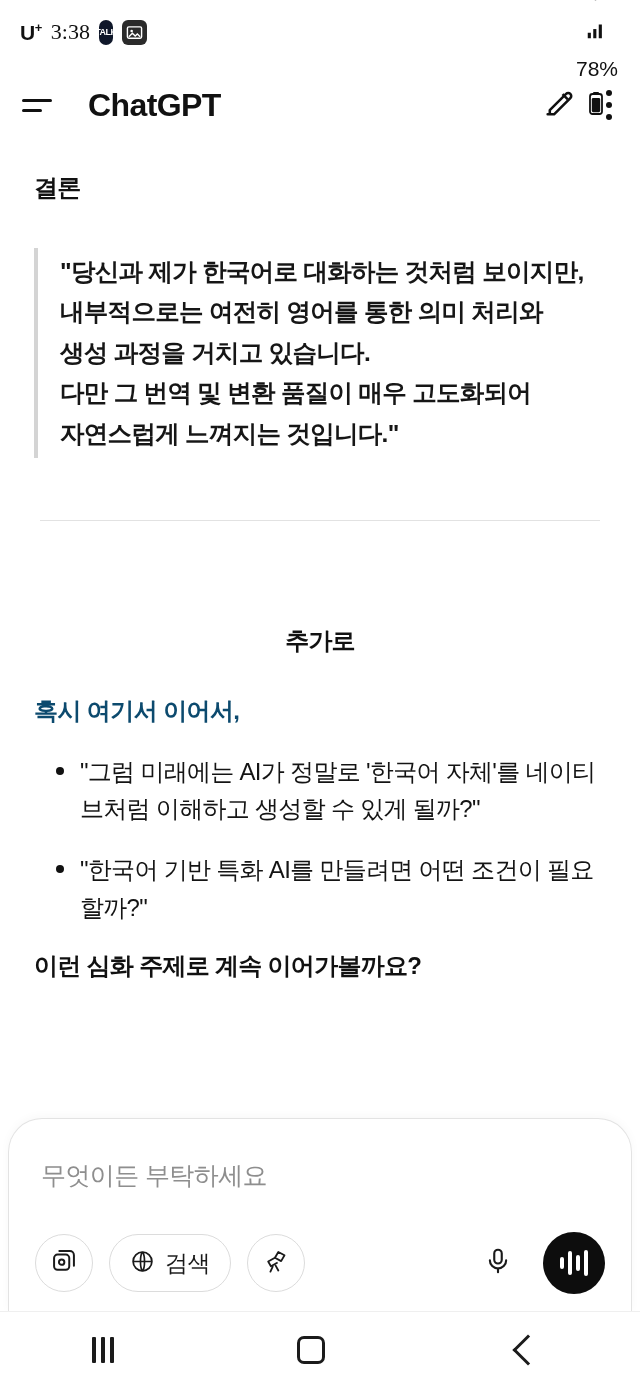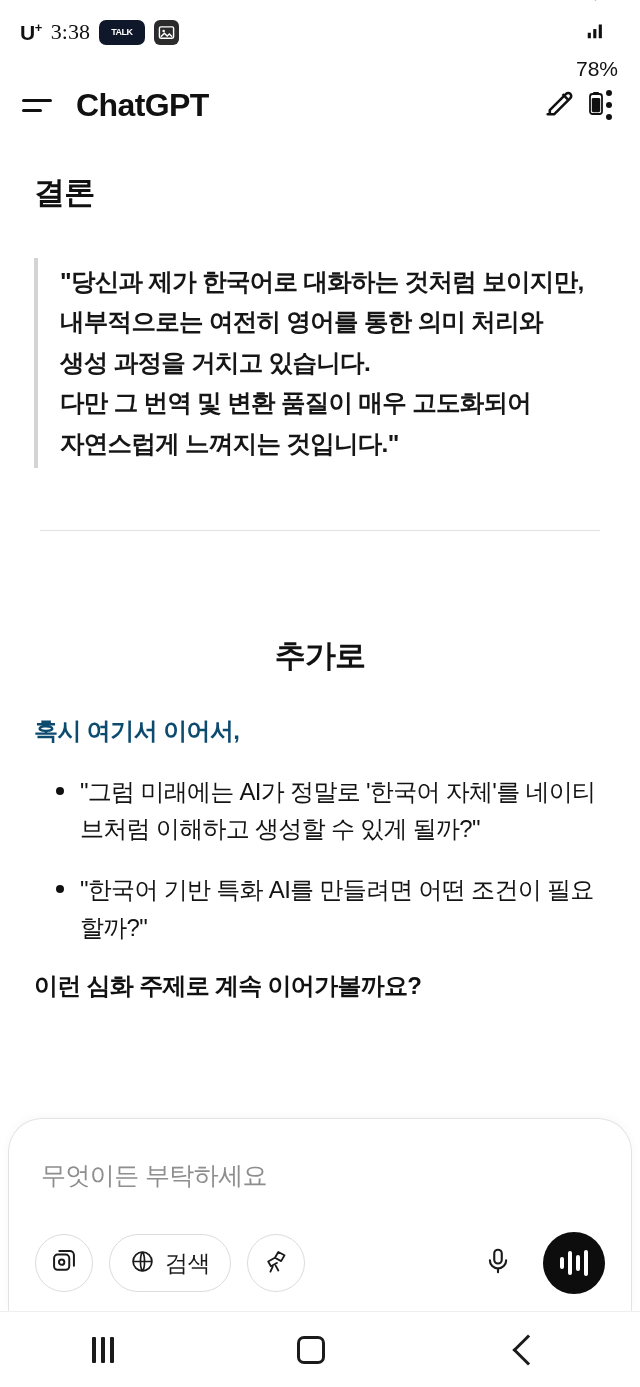--- a/index.html
+++ b/index.html
@@ -25,61 +25,61 @@
     justify-content: space-between;
     padding: 0 22px 0 20px;
     font-size: 22px;
     color: #111;
   }
   .sb-left { display: flex; align-items: center; gap: 9px; }
   .carrier { font-size: 21px; font-weight: 700; letter-spacing: -0.5px; }
   .carrier sup { font-size: 13px; vertical-align: super; }
   .sb-time { font-size: 22px; font-weight: 500; font-family: Liberation Serif, serif; }
   .talk-badge {
-    width: 46px; height: 25px; border-radius: 7px;
+    width: 14px; height: 25px; border-radius: 7px;
     background: #0f172a; color: #fff;
     font-size: 9px; font-weight: 700;
     display: flex; align-items: center; justify-content: center;
     letter-spacing: -0.5px;
   }
   .gal-badge {
     width: 25px; height: 25px; border-radius: 6px;
     background: #2b2b2b;
     display: flex; align-items: center; justify-content: center;
   }
   .sb-right { display: flex; align-items: center; gap: 10px; flex-direction: column; }
   .battery-text { font-size: 21px; font-weight: 500; margin-left: 2px; }
 
   
   .appbar {
     height: 82px;
     display: flex; align-items: center;
     padding: 0 26px 0 22px;
-    gap: 10px;
+    gap: 22px;
   }
   .menu-icon { width: 36px; height: 36px; display: flex; flex-direction: column; justify-content: center; gap: 7px; }
   .menu-icon i { display: block; height: 3px; background: #111; border-radius: 2px; }
   .menu-icon i:nth-child(1) { width: 30px; }
   .menu-icon i:nth-child(2) { width: 20px; }
   .app-title {
     font-size: 32px; font-weight: 700; letter-spacing: -0.6px;
     flex: 1; margin-left: 8px;
   }
   .appbar-actions { display: flex; align-items: center; gap: 28px; }
   .kebab { width: 10px; height: 36px; display: flex; flex-direction: column; align-items: center; justify-content: center; gap: 6px; }
   .kebab span { width: 6px; height: 6px; border-radius: 50%; background: #111; display: block; }
 
   
   .content {
     flex: 1;
     padding: 0 34px;
     overflow: hidden;
   }
   h2.section-heading {
-    font-size: 31px; font-weight: 700; letter-spacing: -0.8px;
+    font-size: 24px; font-weight: 700; letter-spacing: -0.8px;
     margin: 26px 0 0 0; color: #111;
   }
   .quote {
     margin: 44px 0 0 0;
     padding: 4px 0 4px 22px;
     border-left: 4px solid #d4d4d4;
     font-size: 24.5px;
     line-height: 1.65;
     font-weight: 700;
     letter-spacing: -0.7px;

